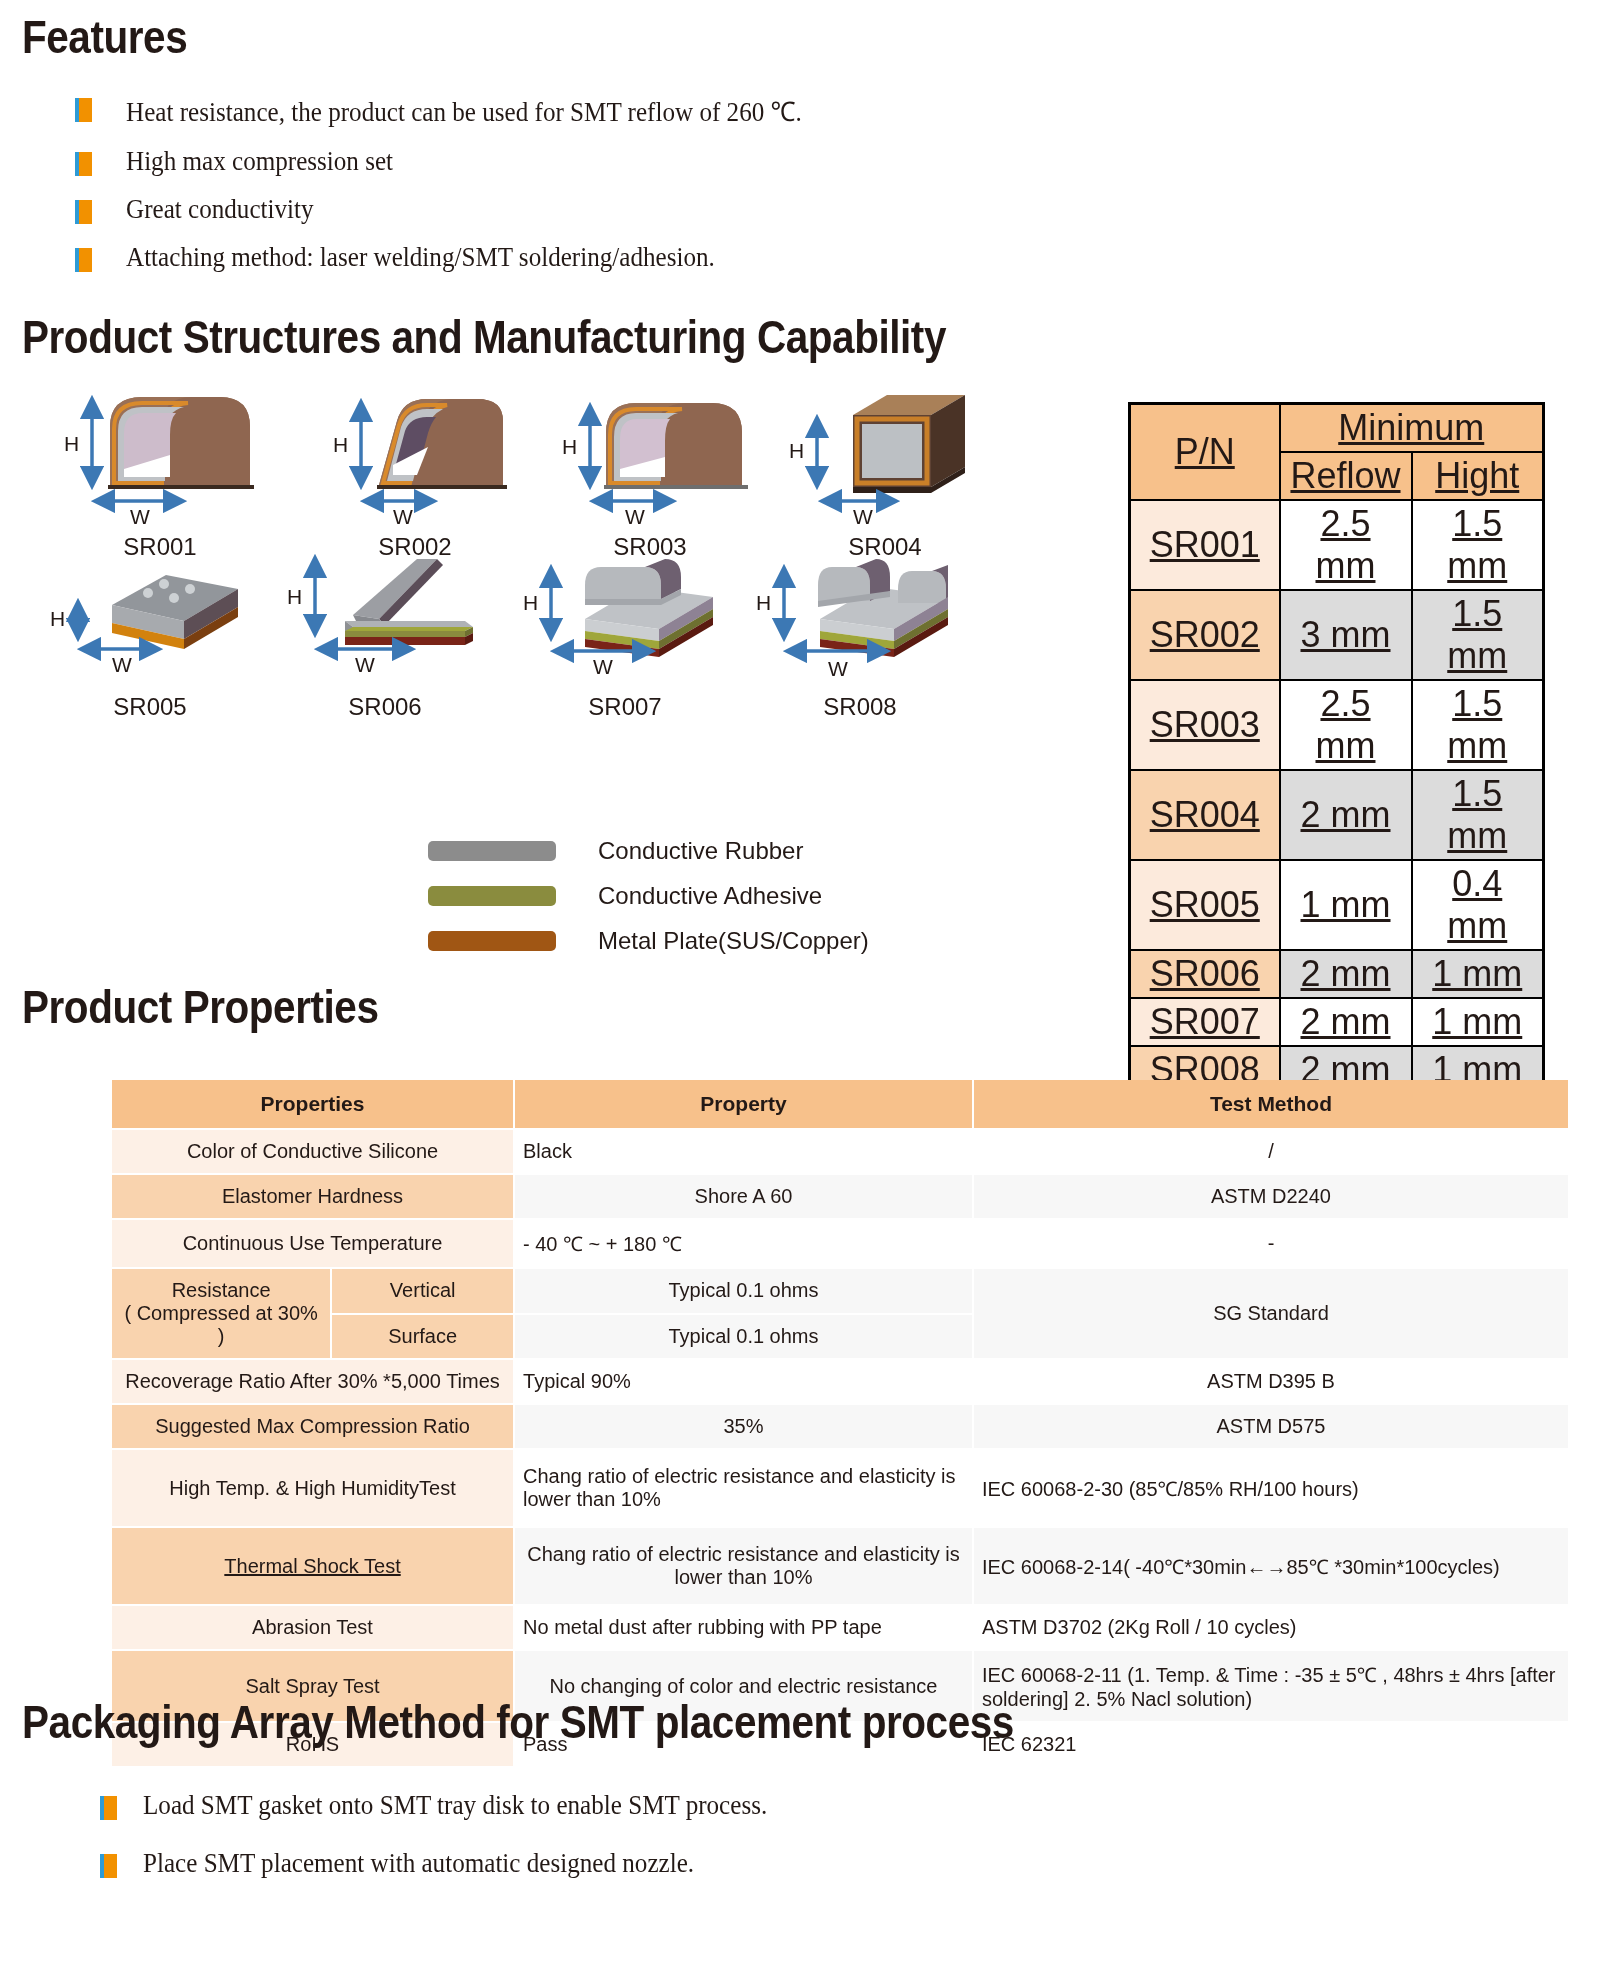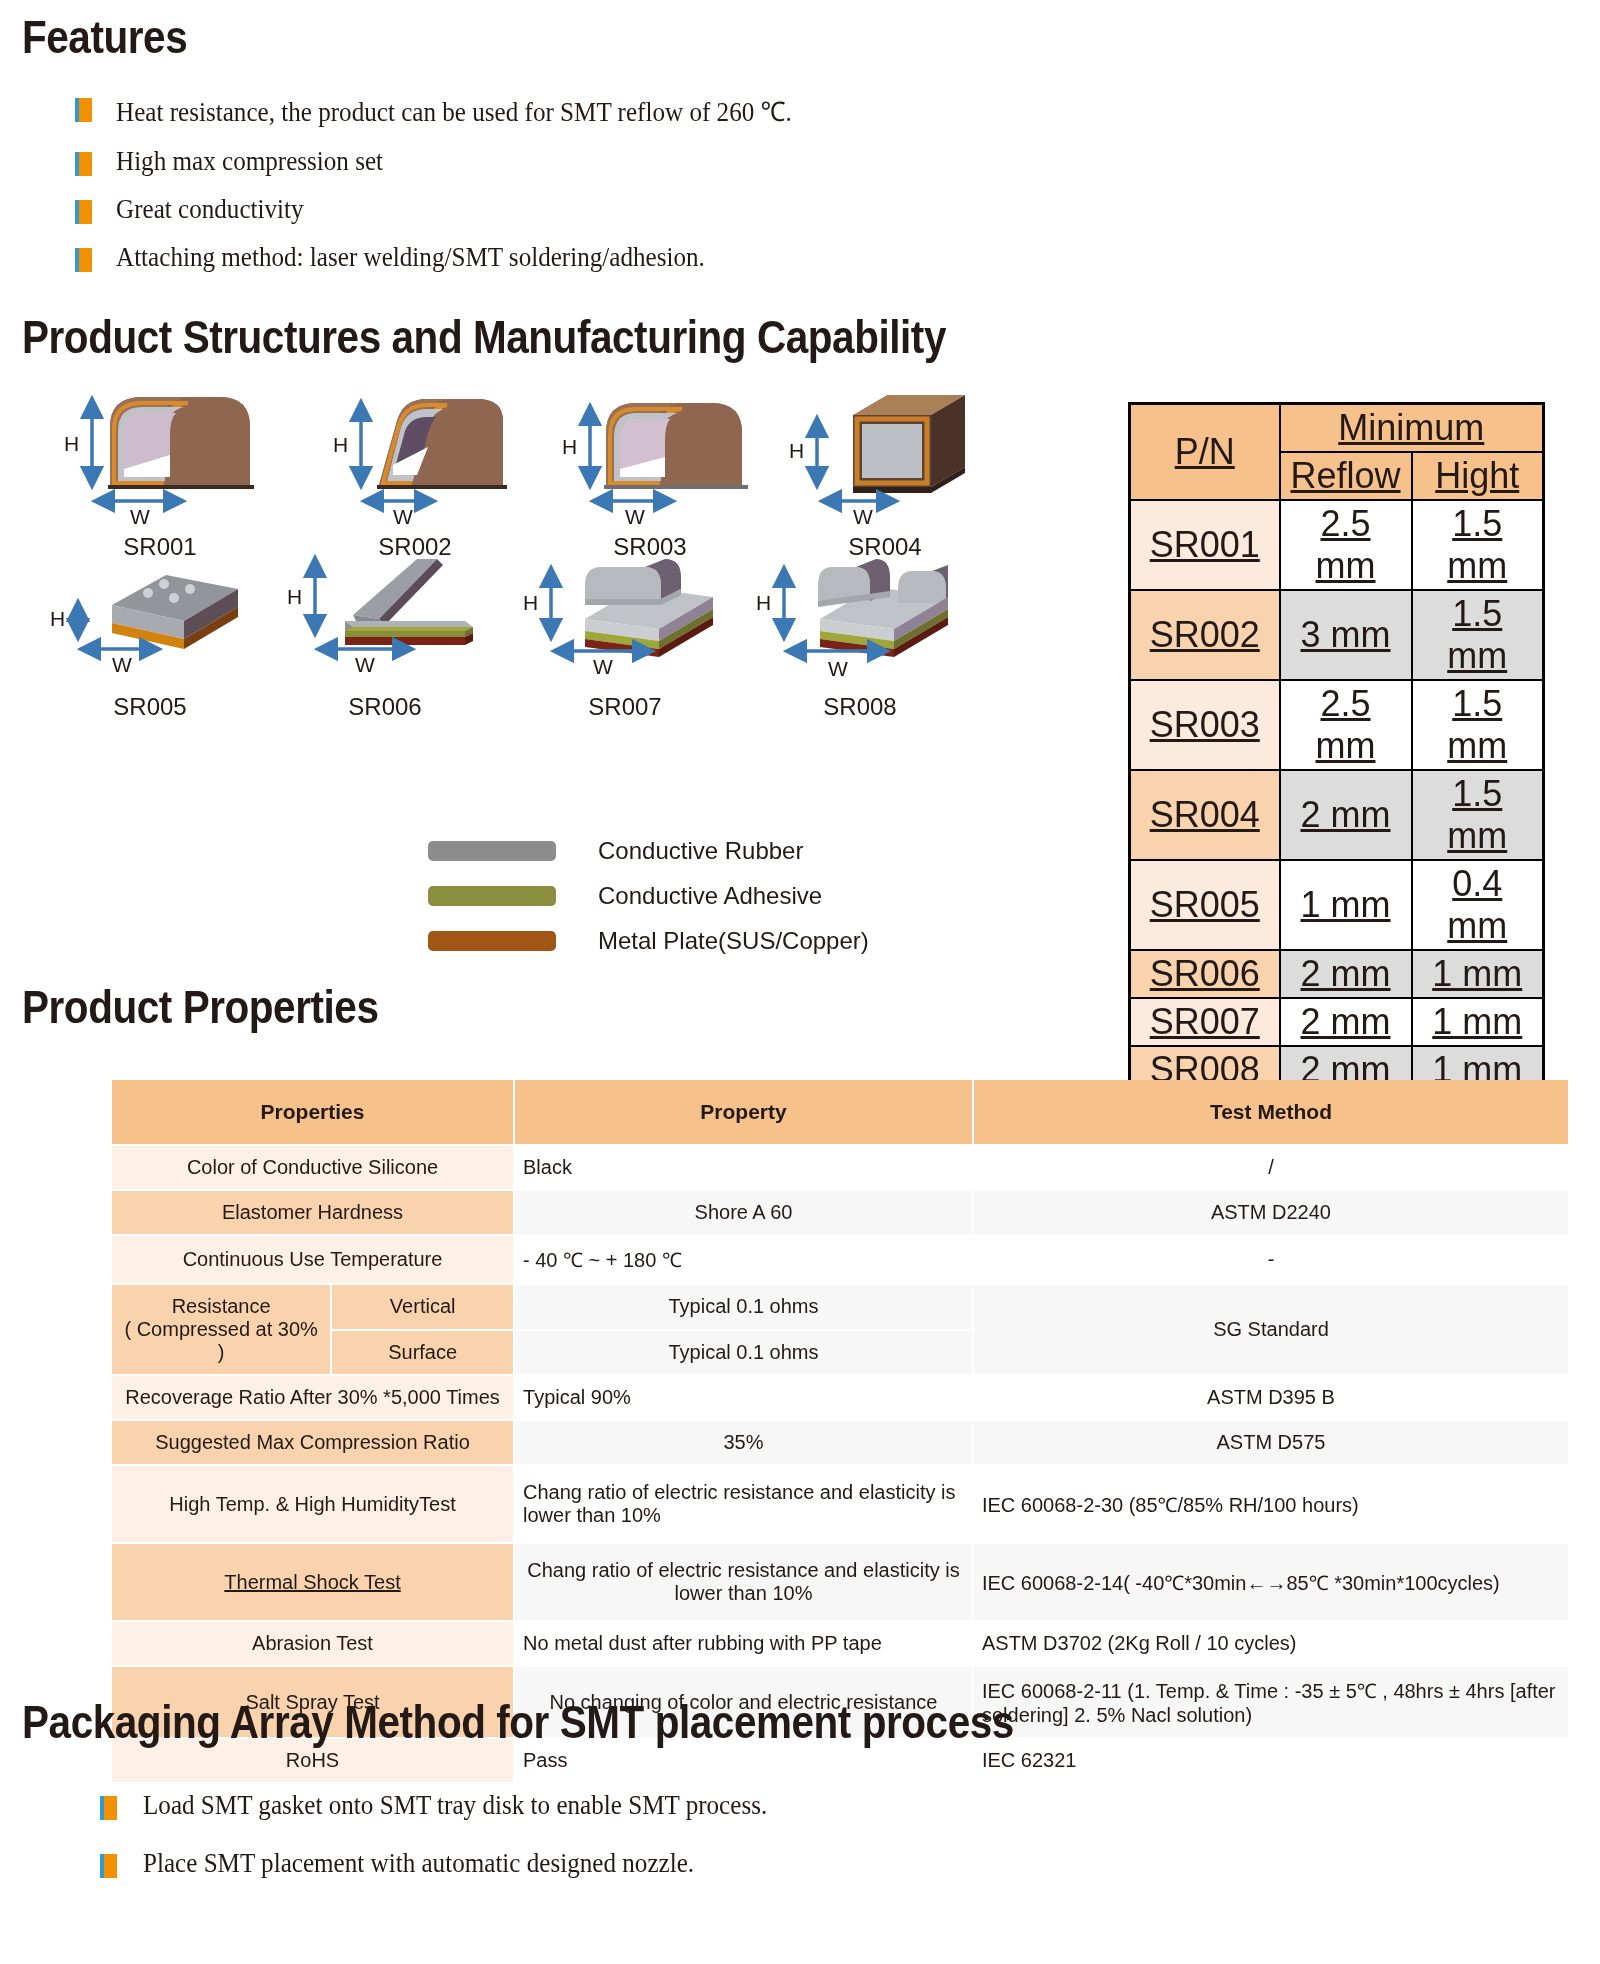--- a/index.html
+++ b/index.html
@@ -36,21 +36,21 @@
     border-left:4px solid #2E9BD6;
     flex:0 0 auto; margin-top:6px;
   }
   .bullet-text {
     font-family:"Liberation Serif", serif;
     font-size:27px; color:#231916;
     transform:scaleX(0.93); transform-origin:left center;
     white-space:nowrap;
   }
   #features-list { left:75px; top:92px; }
-  #features-list .bullet-row { margin-bottom:17px; }
+  #features-list .bullet-row { margin-bottom:17px;gap:10px; }
   #features-list .bullet-text { margin-left:24px; }
   #packaging-list { left:100px; top:1790px; }
   #packaging-list .bullet-row { margin-bottom:27px; }
   #packaging-list .bullet-text { margin-left:26px; }
 
   
   #structures-area { position:absolute; left:0; top:385px; width:1120px; height:290px; }
   .diag-cell { position:absolute; width:260px; height:150px; }
   .diag-label {
     position:absolute; width:100%; text-align:center; top:148px;
@@ -84,21 +84,21 @@
   #pn-table td.v-even  { background:#DCDCDC; width:132px; }
 
   
   #prop-table {
     position:absolute; left:110px; top:1078px;
     width:1460px; border-collapse:separate; border-spacing:2px 2px;
     font-size:20px;
   }
   #prop-table th {
     background:#F7C18B; font-weight:bold; font-size:21px;
-    padding:20px 4px; text-align:center; color:#231916;
+    padding:12px 4px; text-align:center; color:#231916;
   }
   #prop-table td { padding:10px 8px; vertical-align:middle; }
   td.p-lite  { background:#FDF0E6; text-align:center; }
   td.p-dark  { background:#F9D3AE; text-align:center; }
   td.v-white { background:#ffffff; text-align:left; }
   td.v-grey  { background:#F7F7F7; text-align:center; }
   td.m-white { background:#ffffff; text-align:center; }
   td.m-grey  { background:#F7F7F7; text-align:center; }
   td.m-left  { text-align:left; padding-left:14px; }
   .col-prop { width:395px; }

